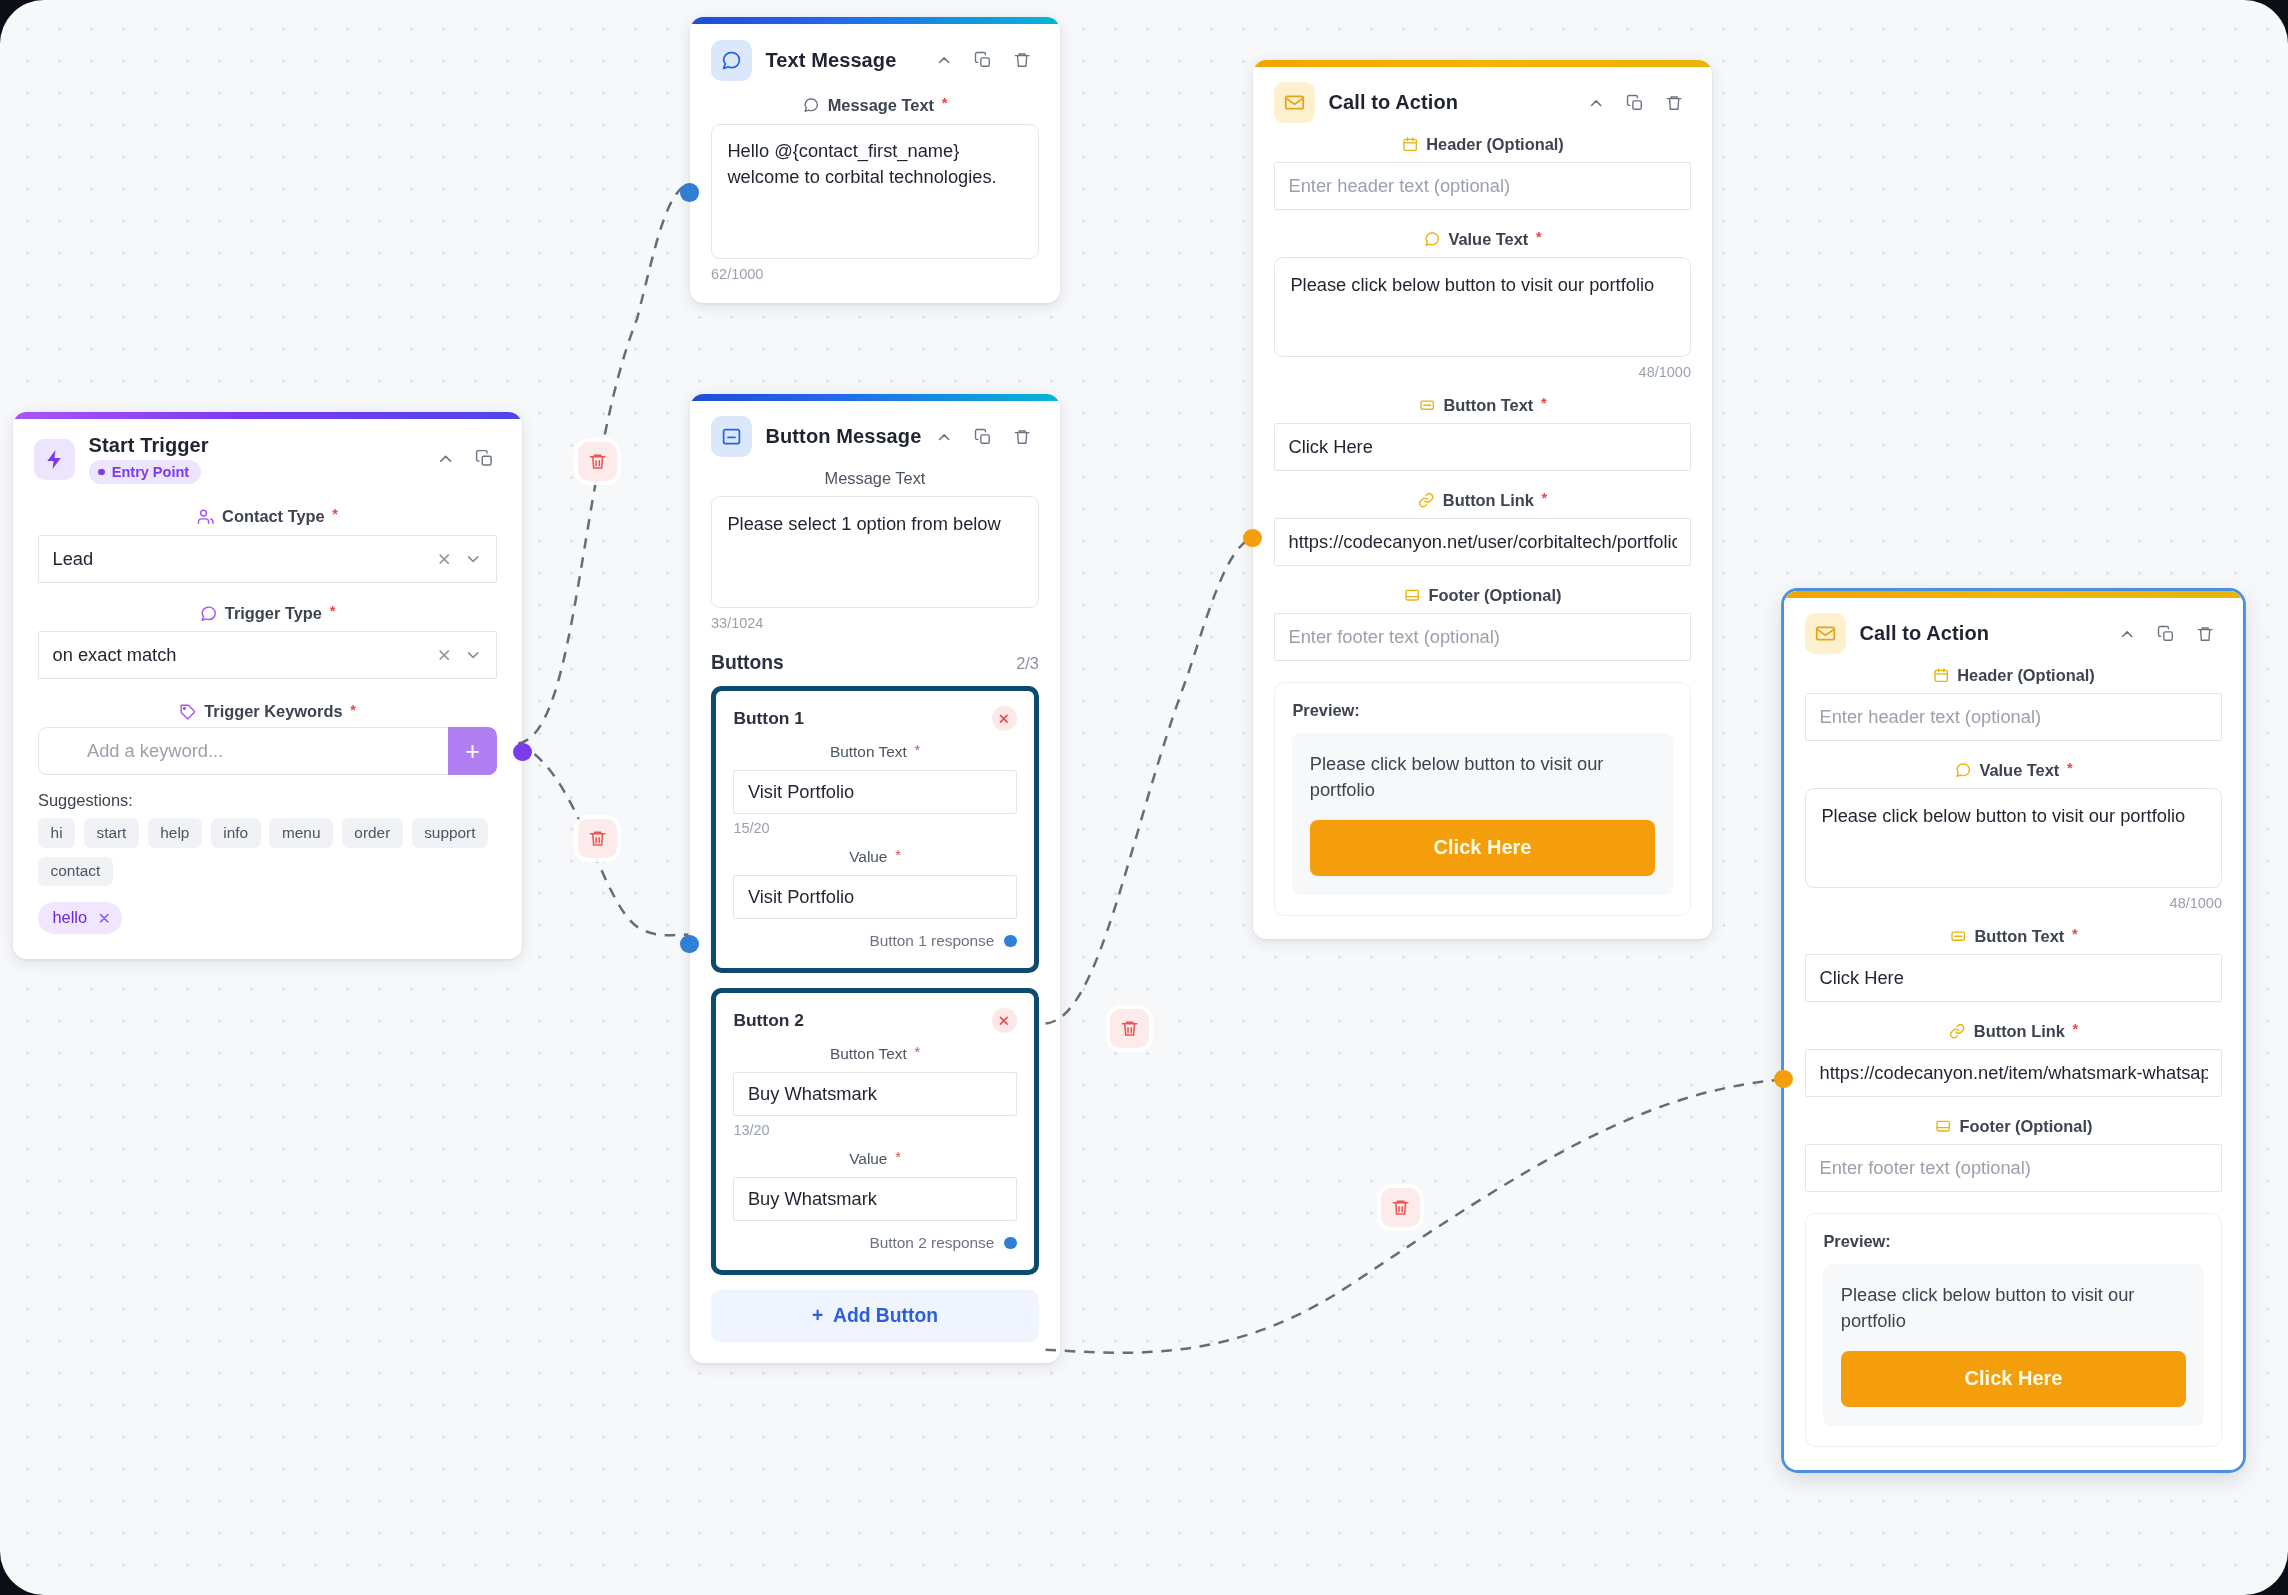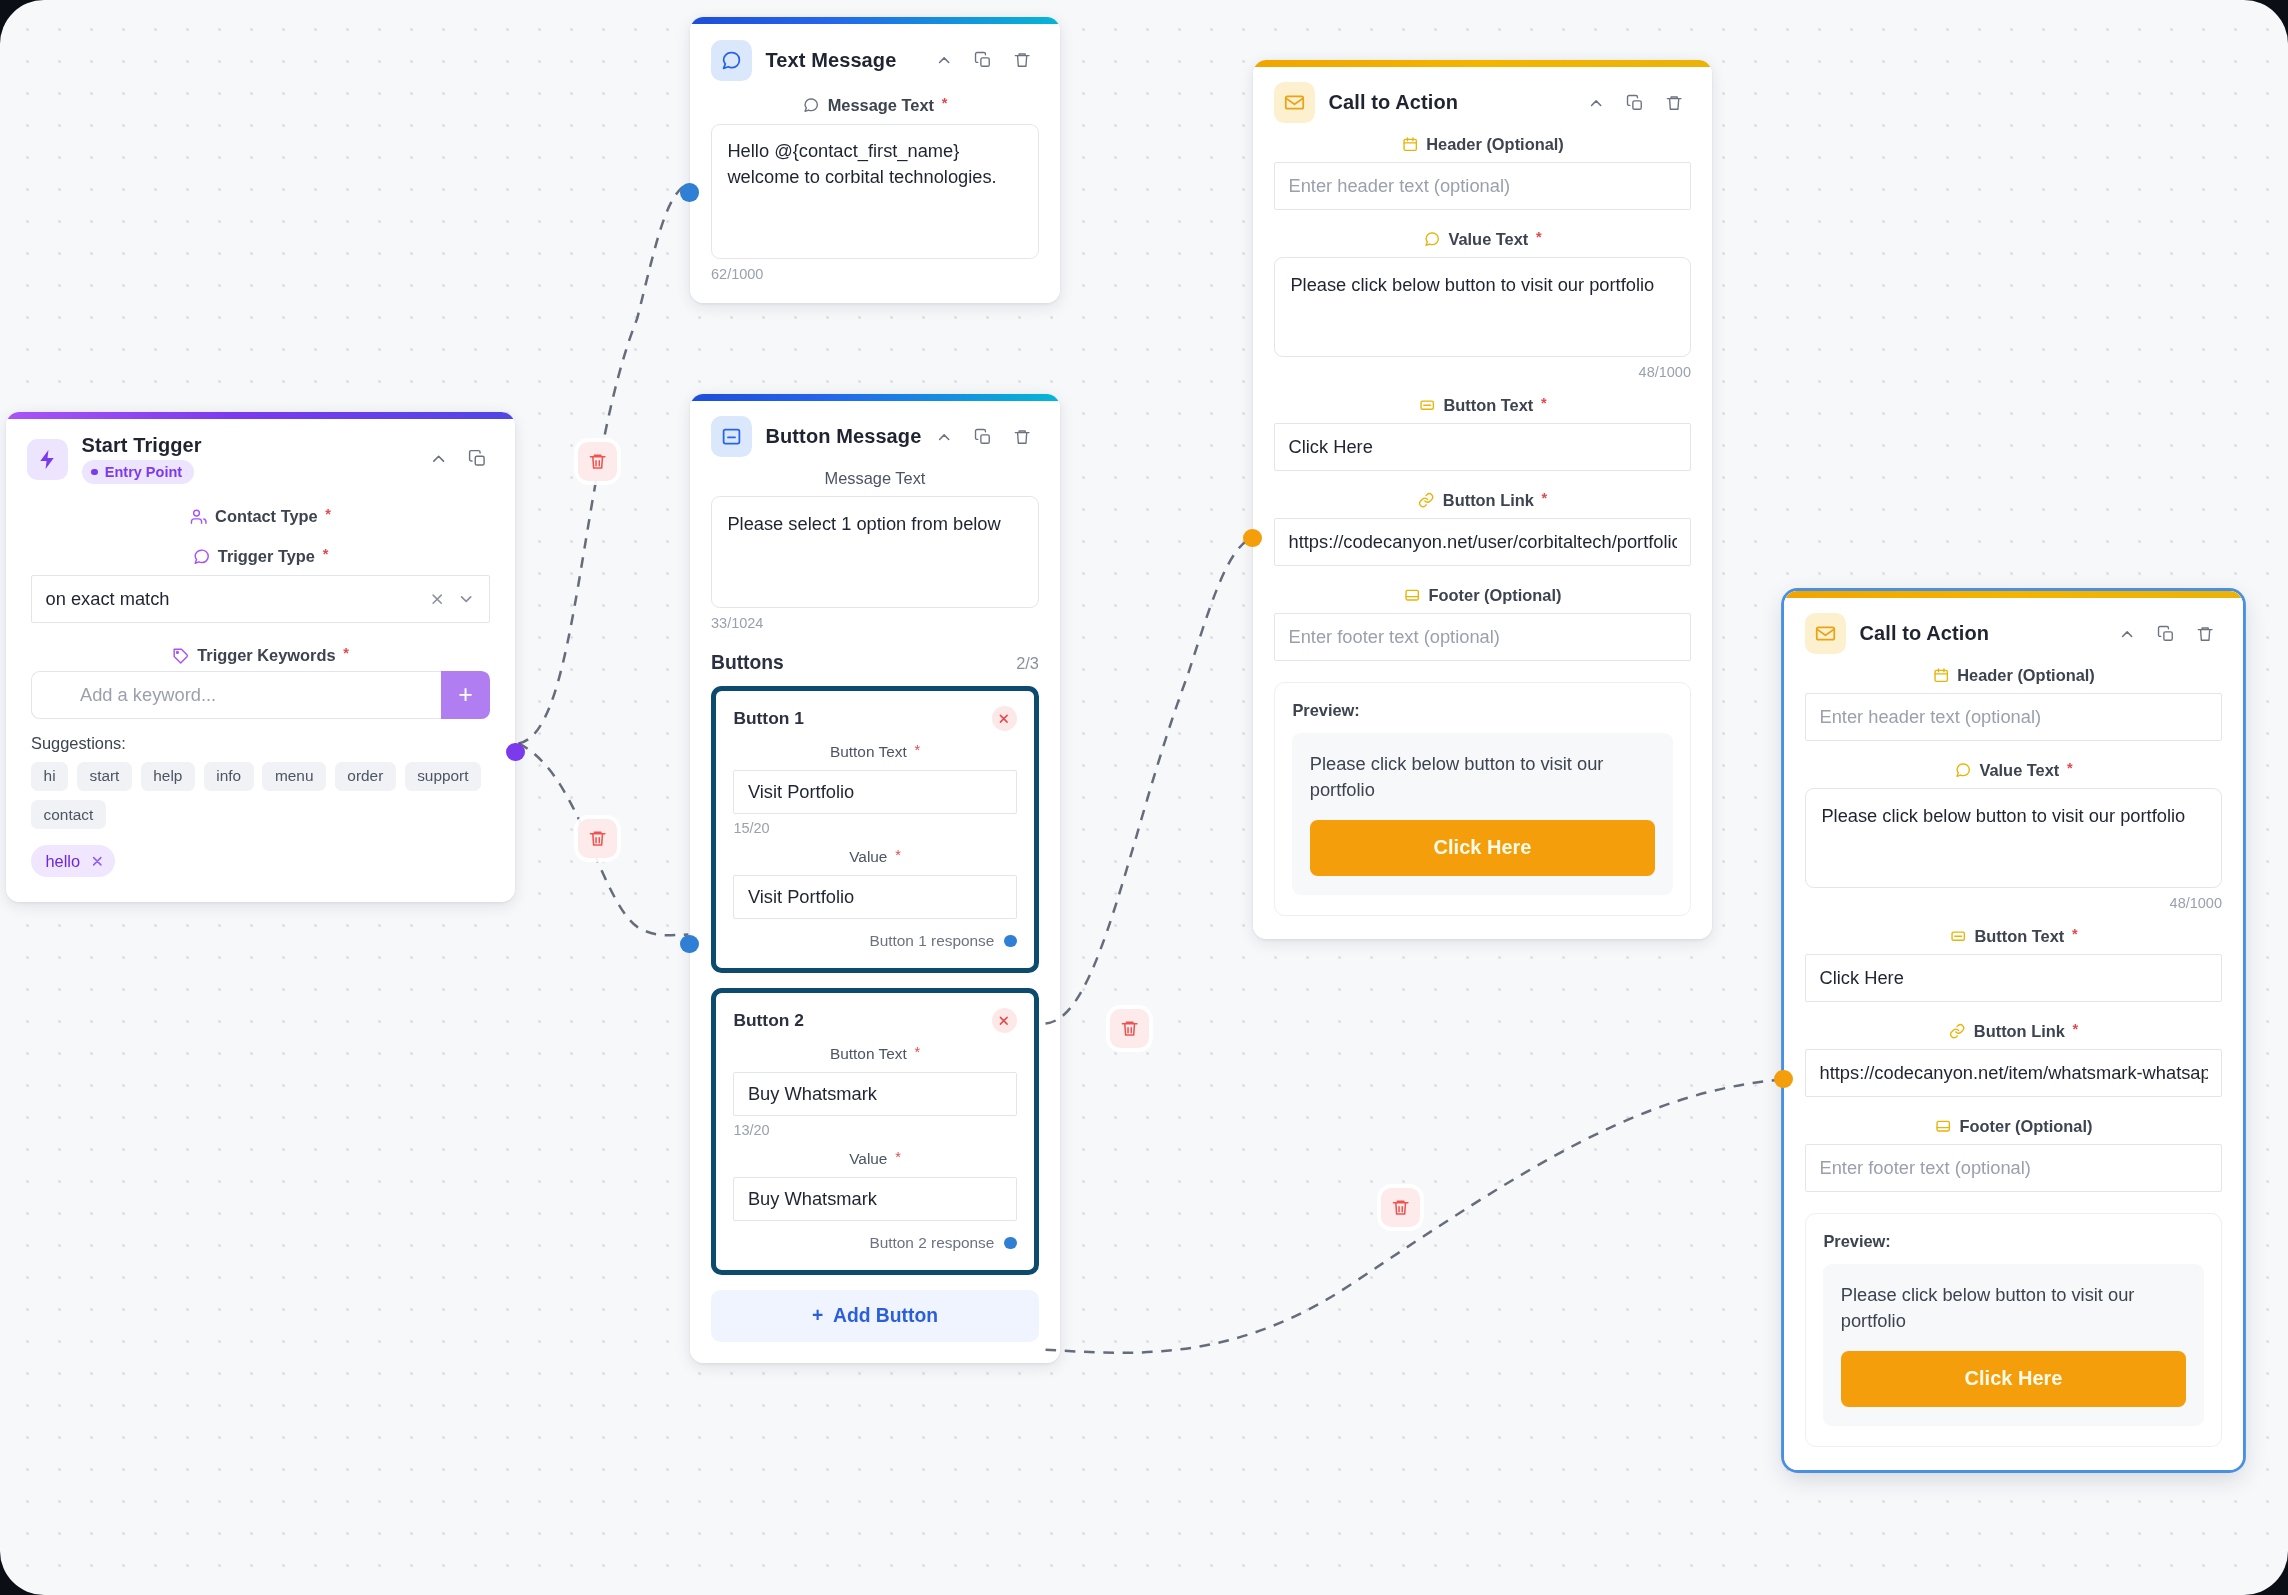--- a/index.html
+++ b/index.html
@@ -214,21 +214,21 @@
     <svg width="19.3" height="19.3" viewBox="0 0 24 24" fill="none" stroke="currentColor" stroke-width="1.9" stroke-linecap="round" stroke-linejoin="round">
         <path d="M3 6h18M8 6V4h8v2M6 6l1 14h10l1-14M10 11v6M14 11v6"></path>
       </svg>
   </div>
   <div class="edel" style="left:1381px; top:1188px;">
     <svg width="19.3" height="19.3" viewBox="0 0 24 24" fill="none" stroke="currentColor" stroke-width="1.9" stroke-linecap="round" stroke-linejoin="round">
         <path d="M3 6h18M8 6V4h8v2M6 6l1 14h10l1-14M10 11v6M14 11v6"></path>
       </svg>
   </div>
 
-  <div class="node" style="left:6px; top:412px; width:509px;">
+  <div class="node" style="left:13px; top:412px; width:509px;">
     <div class="node-inner">
       <div class="accent purple"></div>
       <div class="nhead">
         <div class="nicon purple">
           <svg width="23" height="23" viewBox="0 0 24 24" fill="currentColor">
               <path d="M13 2 4.5 13.5H11l-1 8.5 8.5-11.5H12l1-8.5z"></path>
             </svg>
         </div>
         <div class="ntitlewrap">
           <div class="ntitle">Start Trigger</div>
@@ -256,20 +256,35 @@
         <div class="flabel">
           <span class="lic purple">
             <svg width="17.4" height="17.4" viewBox="0 0 24 24" fill="none" stroke="currentColor" stroke-width="2" stroke-linecap="round" stroke-linejoin="round">
                 <path d="M16 21v-2a4 4 0 00-4-4H6a4 4 0 00-4 4v2"></path>
                 <circle cx="9" cy="7" r="4"></circle>
                 <path d="M22 21v-2a4 4 0 00-3-3.87"></path>
               </svg>
           </span>
           <span>Contact Type</span>
           <span class="req">*</span>
+        </div>
+        <div class="input">
+          <span class="val">Lead</span>
+          <span class="ctl">
+            <span>
+                <svg width="16.4" height="16.4" viewBox="0 0 24 24" fill="none" stroke="currentColor" stroke-width="2.2" stroke-linecap="round">
+                  <path d="M18 6L6 18M6 6l12 12"></path>
+                </svg>
+              </span>
+            <span>
+                <svg width="18.3" height="18.3" viewBox="0 0 24 24" fill="none" stroke="currentColor" stroke-width="2.2" stroke-linecap="round" stroke-linejoin="round">
+                  <path d="M6 9l6 6 6-6"></path>
+                </svg>
+              </span>
+          </span>
         </div>
 
         <div class="flabel" style="margin-top:21px">
           <span class="lic purple">
             <svg width="17.4" height="17.4" viewBox="0 0 24 24" fill="none" stroke="currentColor" stroke-width="2" stroke-linecap="round" stroke-linejoin="round">
                 <path d="M21 11.5a8.38 8.38 0 01-9 8.5 8.5 8.5 0 01-3.8-.9L3 21l1.9-5.2A8.5 8.5 0 013 11.5a8.38 8.38 0 018.5-8.5 8.38 8.38 0 019.5 8.5z"></path>
               </svg>
           </span>
           <span>Trigger Type</span>
           <span class="req">*</span>

